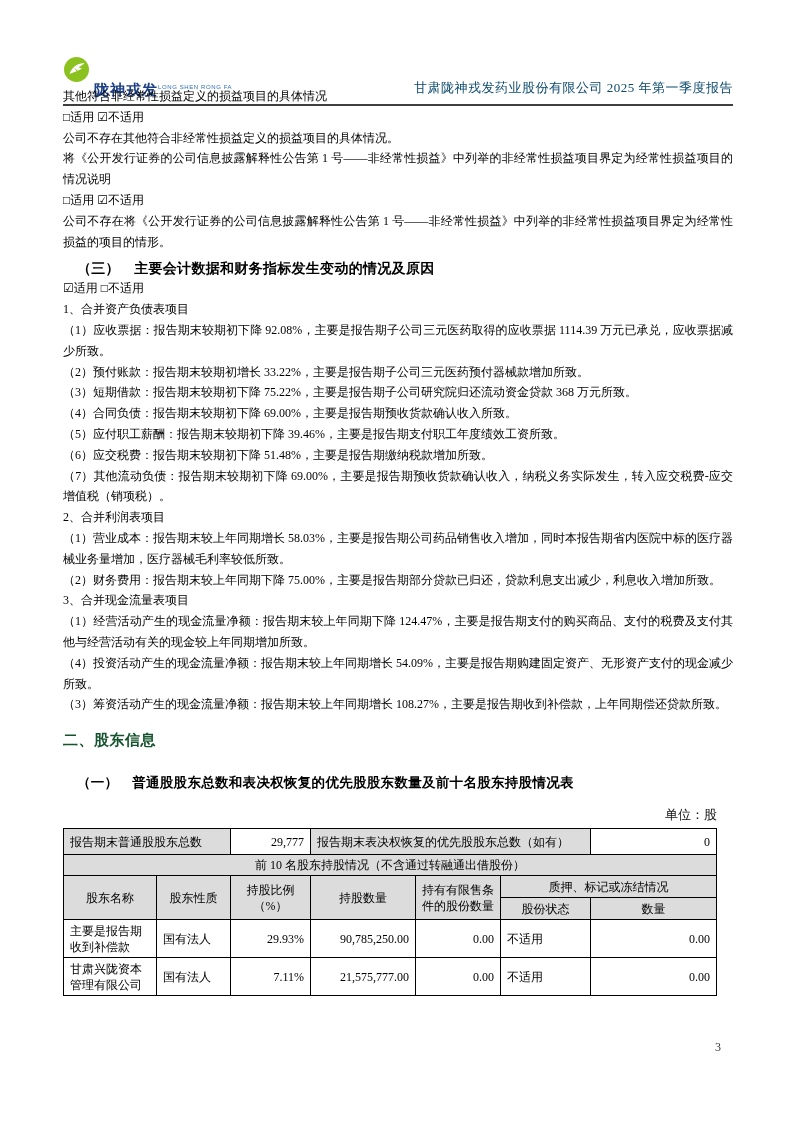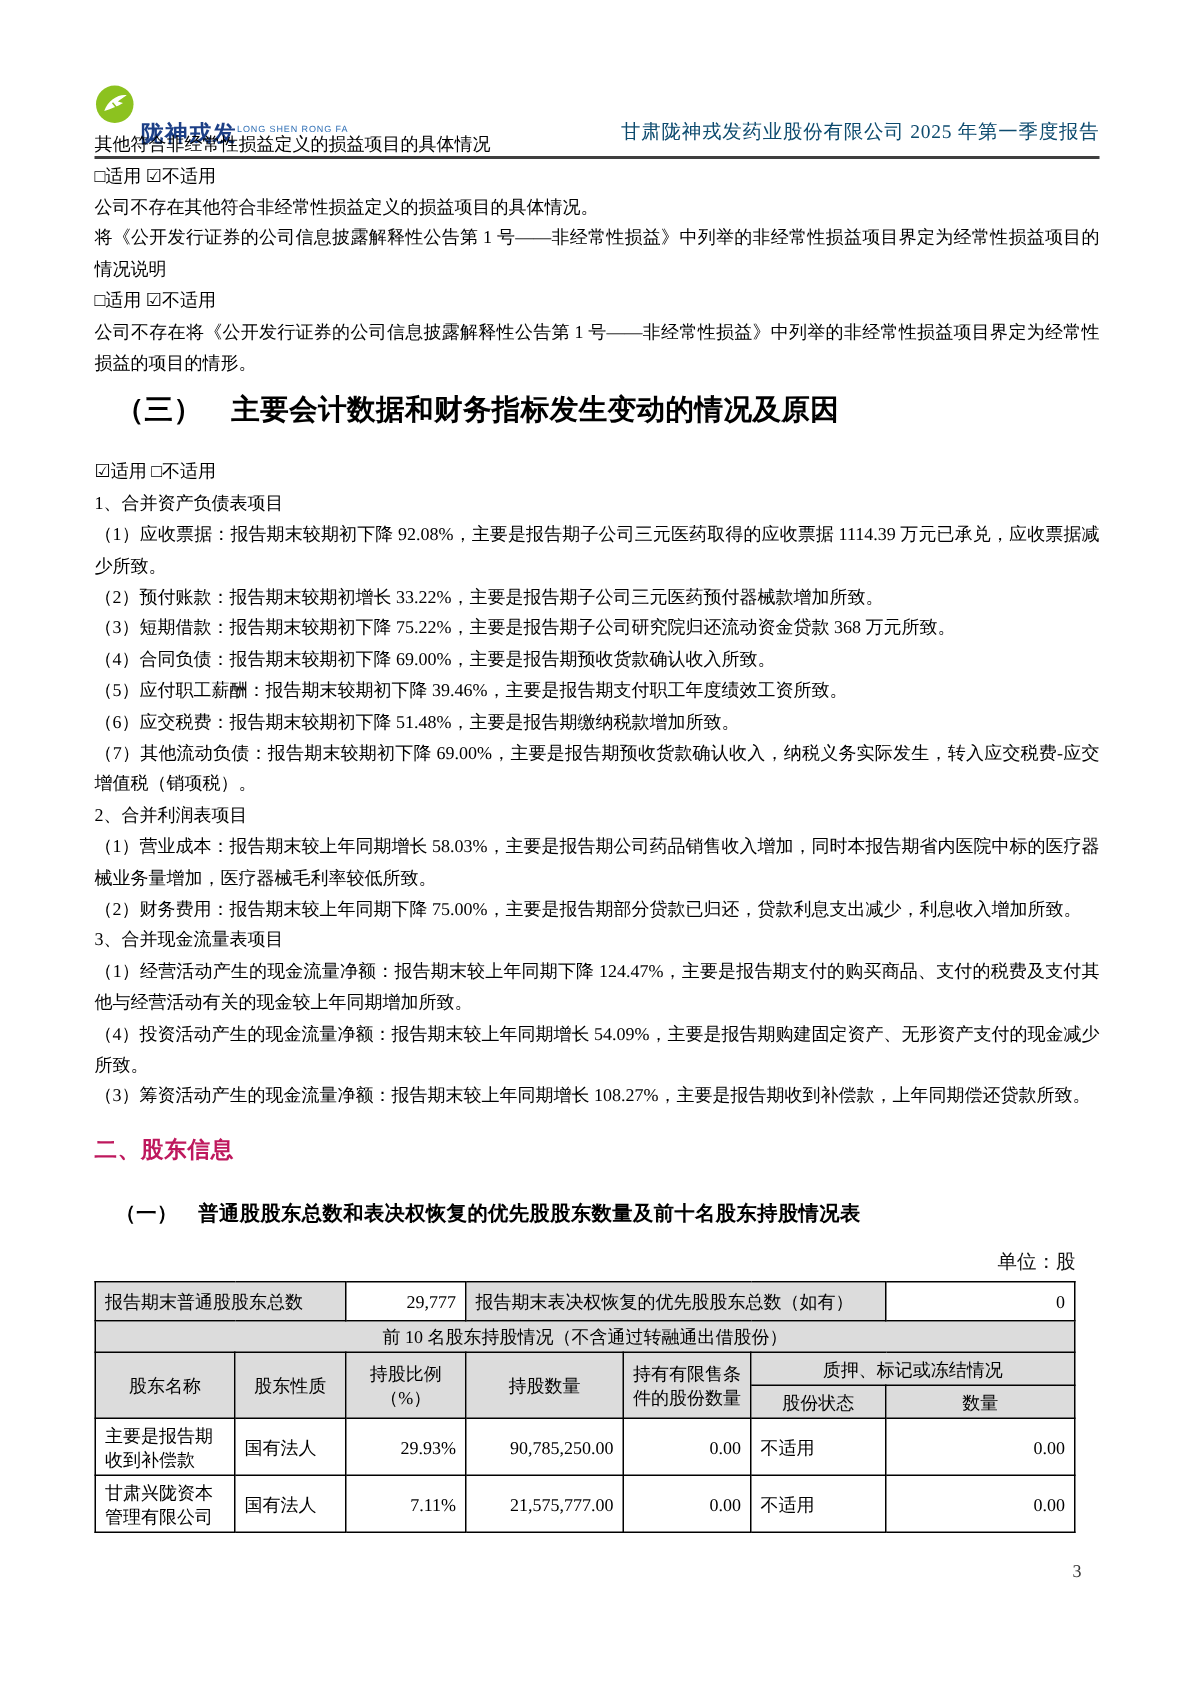--- a/index.html
+++ b/index.html
@@ -28,27 +28,27 @@
   
   .main {
     position:absolute; left:63px; right:60px; top:86px;
   }
   .p {
     font-size:12px; line-height:20.8px;
     text-align:justify;
     color:#000;
   }
   .h-c3 {
-    font-size:19px; font-weight:bold; color:#000;
+    font-size:14px; font-weight:bold; color:#000;
     padding-left:14px;
-    margin-top:8px; margin-bottom:18px;
+    margin-top:8px; 
     letter-spacing:0.3px;
   }
   .h-sec2 {
-    font-size:15px; font-weight:bold; color:#be185d;
+    font-size:15px; font-weight:bold; color:#14532d;
     margin-top:16px; margin-bottom:2px;
     letter-spacing:0.5px;
   }
   .h-sub {
     font-size:13.5px; font-weight:bold; color:#000;
     padding-left:14px;
     margin-top:24px; margin-bottom:14px;
     letter-spacing:0.3px;
   }
   .unit {

